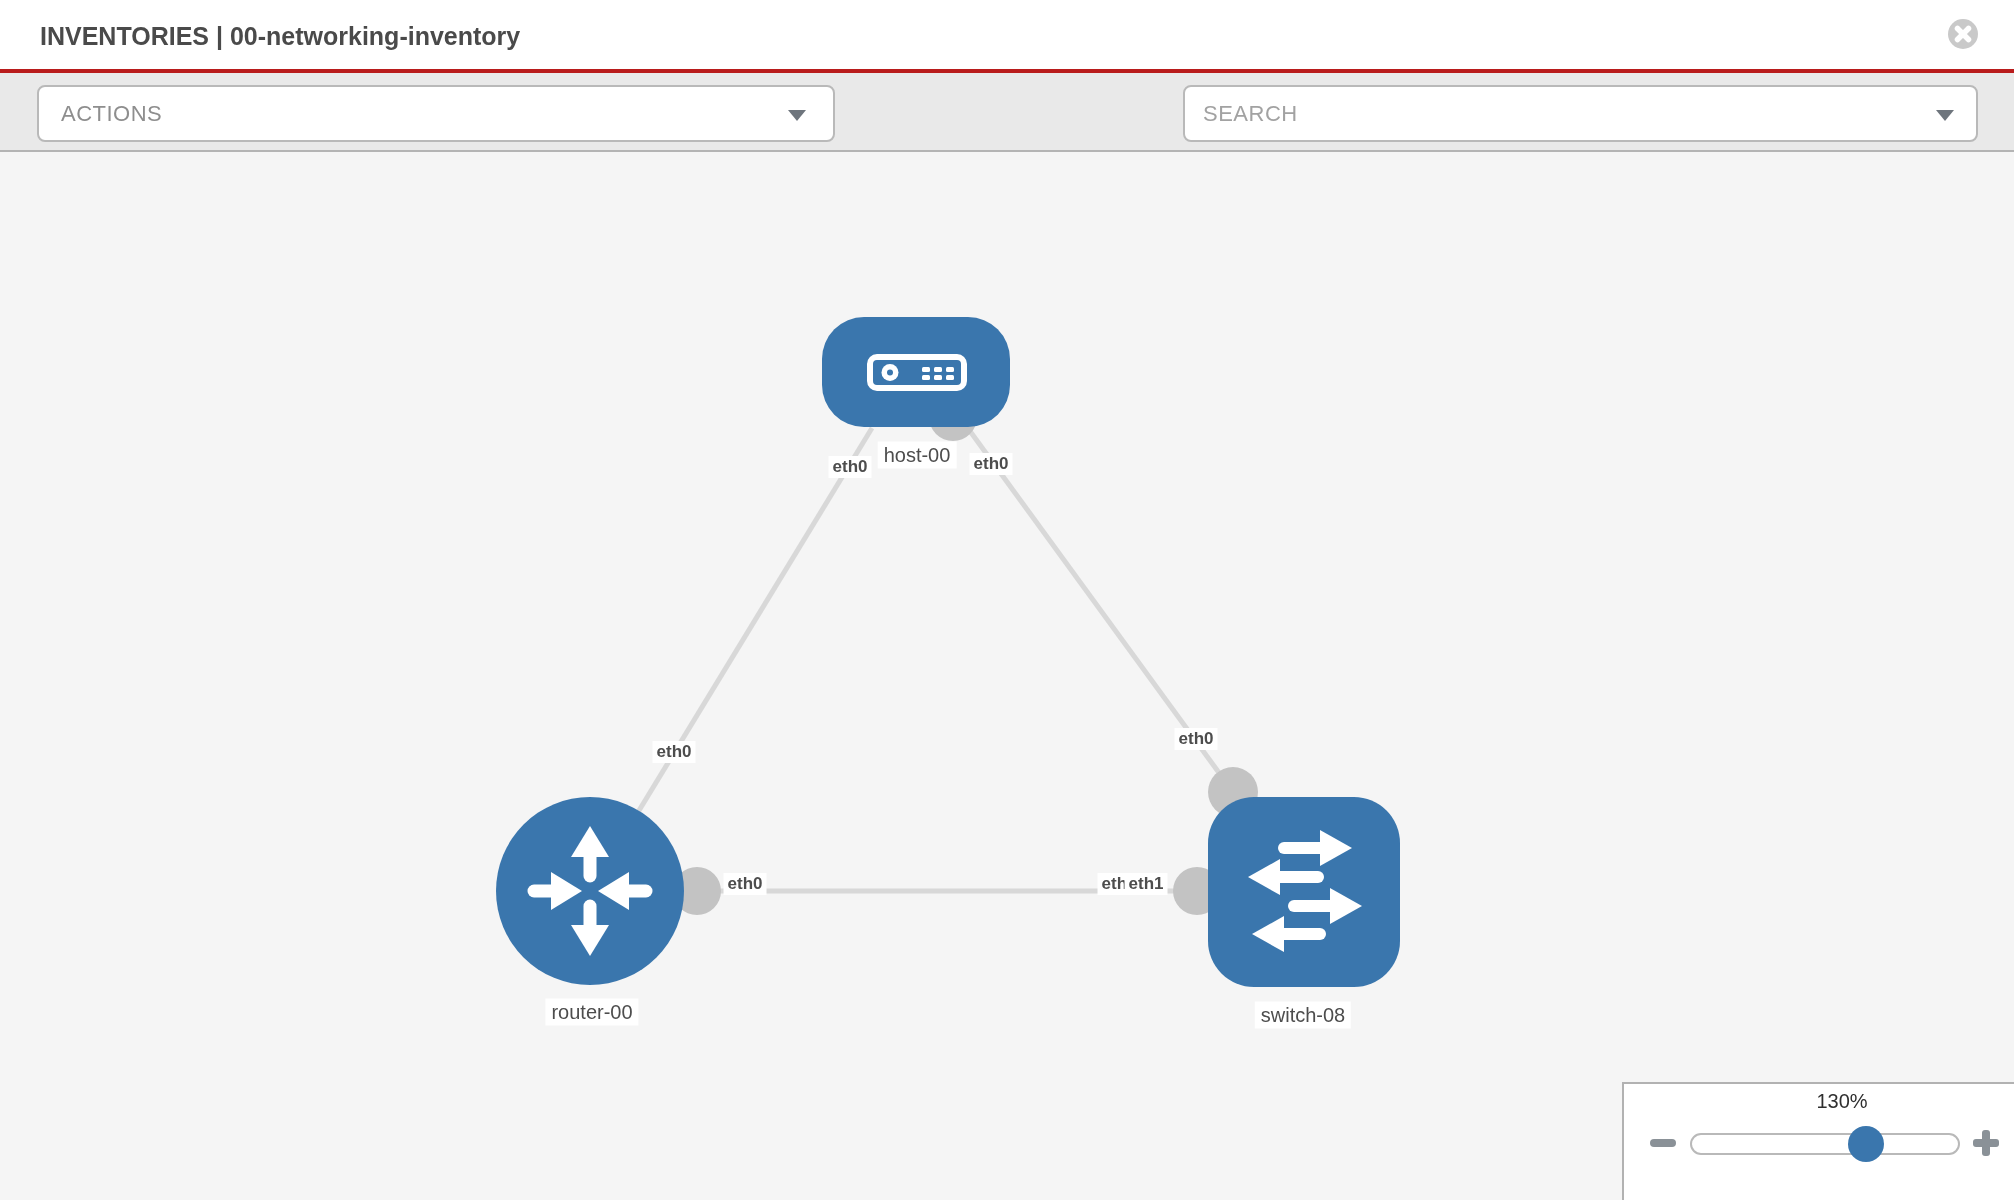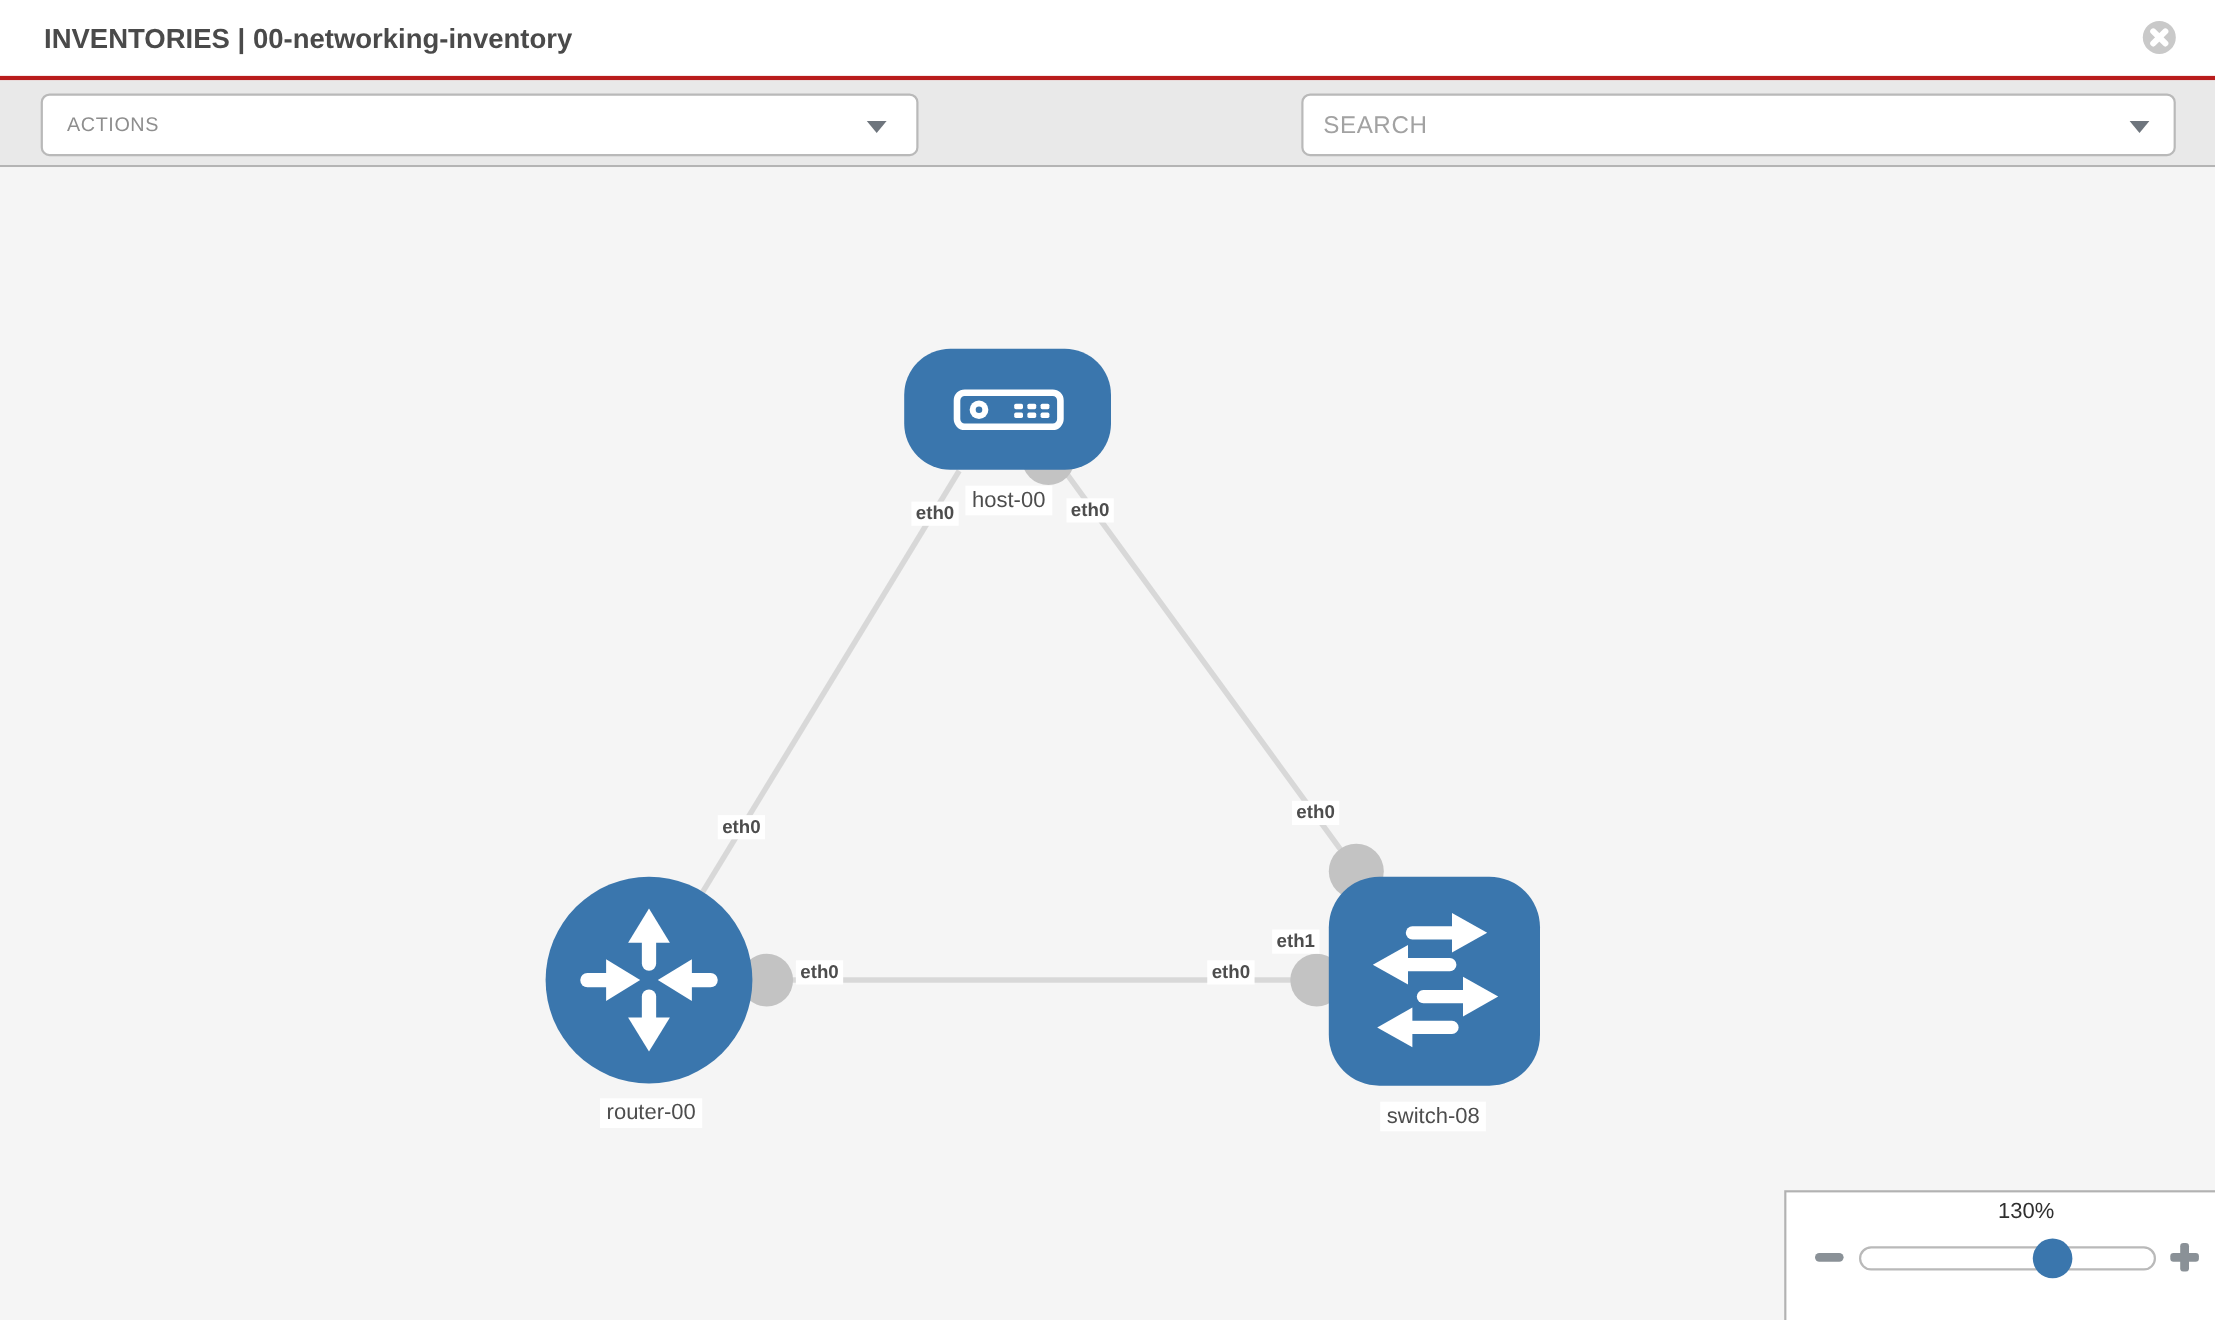--- a/index.html
+++ b/index.html
@@ -13,21 +13,21 @@
   .close-btn { position:absolute; left:1947px; top:18px; width:32px; height:32px;
                border:none; background:transparent; cursor:pointer; padding:0; }
 
   
   .tbar { position:relative; height:79px; background:#e9e9e9; border-bottom:2px solid #b4b4b4; }
   .ctrl-box { position:absolute; top:12px; height:57px; background:#ffffff;
               border:2px solid #b9b9b9; border-radius:8px; }
   .actions-box { left:37px; width:798px; }
   .search-box  { left:1183px; width:795px; }
   .actions-label { position:absolute; left:22px; top:0; line-height:53px;
-                   font-size:18px; color:#8e8e8e; letter-spacing:.5px; }
+                   font-size:22px; color:#8e8e8e; letter-spacing:.5px; }
   .caret { position:absolute; top:23px; width:0; height:0;
            border-left:9px solid transparent; border-right:9px solid transparent;
            border-top:11px solid #6e757d; }
   .search-input { position:absolute; inset:0; width:100%; height:100%; border:none;
                   background:transparent; outline:none; padding-left:18px;
                   font-size:22px; color:#000000; font-family:"Liberation Sans",sans-serif;
                   letter-spacing:.5px; }
   .search-input::placeholder { color:#a2a2a2; opacity:1; }
   .icon-btn { position:absolute; width:34px; height:34px; border:none; background:transparent;
               cursor:pointer; padding:0; }
@@ -178,21 +178,21 @@
     <div class="nlabel" style="left:917px;  top:303px;">host-00</div>
     <div class="nlabel" style="left:592px;  top:860px;">router-00</div>
     <div class="nlabel" style="left:1303px; top:863px;">switch-08</div>
 
     <div class="ilabel" style="left:850px;  top:315px;">eth0</div>
     <div class="ilabel" style="left:991px;  top:312px;">eth0</div>
     <div class="ilabel" style="left:674px;  top:600px;">eth0</div>
     <div class="ilabel" style="left:1196px; top:587px;">eth0</div>
     <div class="ilabel" style="left:745px;  top:732px;">eth0</div>
     <div class="ilabel" style="left:1119px; top:732px; z-index:1;">eth0</div>
-    <div class="ilabel" style="left:1146px; top:704px; z-index:2;margin-left:32px;">eth1</div>
+    <div class="ilabel" style="left:1146px; top:732px; z-index:2;">eth1</div>
 
     <div class="zoom-panel">
       <div class="zoom-level">130%</div>
       <button class="zminus"><span></span></button>
       <div class="ztrack"></div>
       <div class="zknob"></div>
       <button class="zplus">
         <span class="bar-h"></span>
         <span class="bar-v"></span>
       </button>

